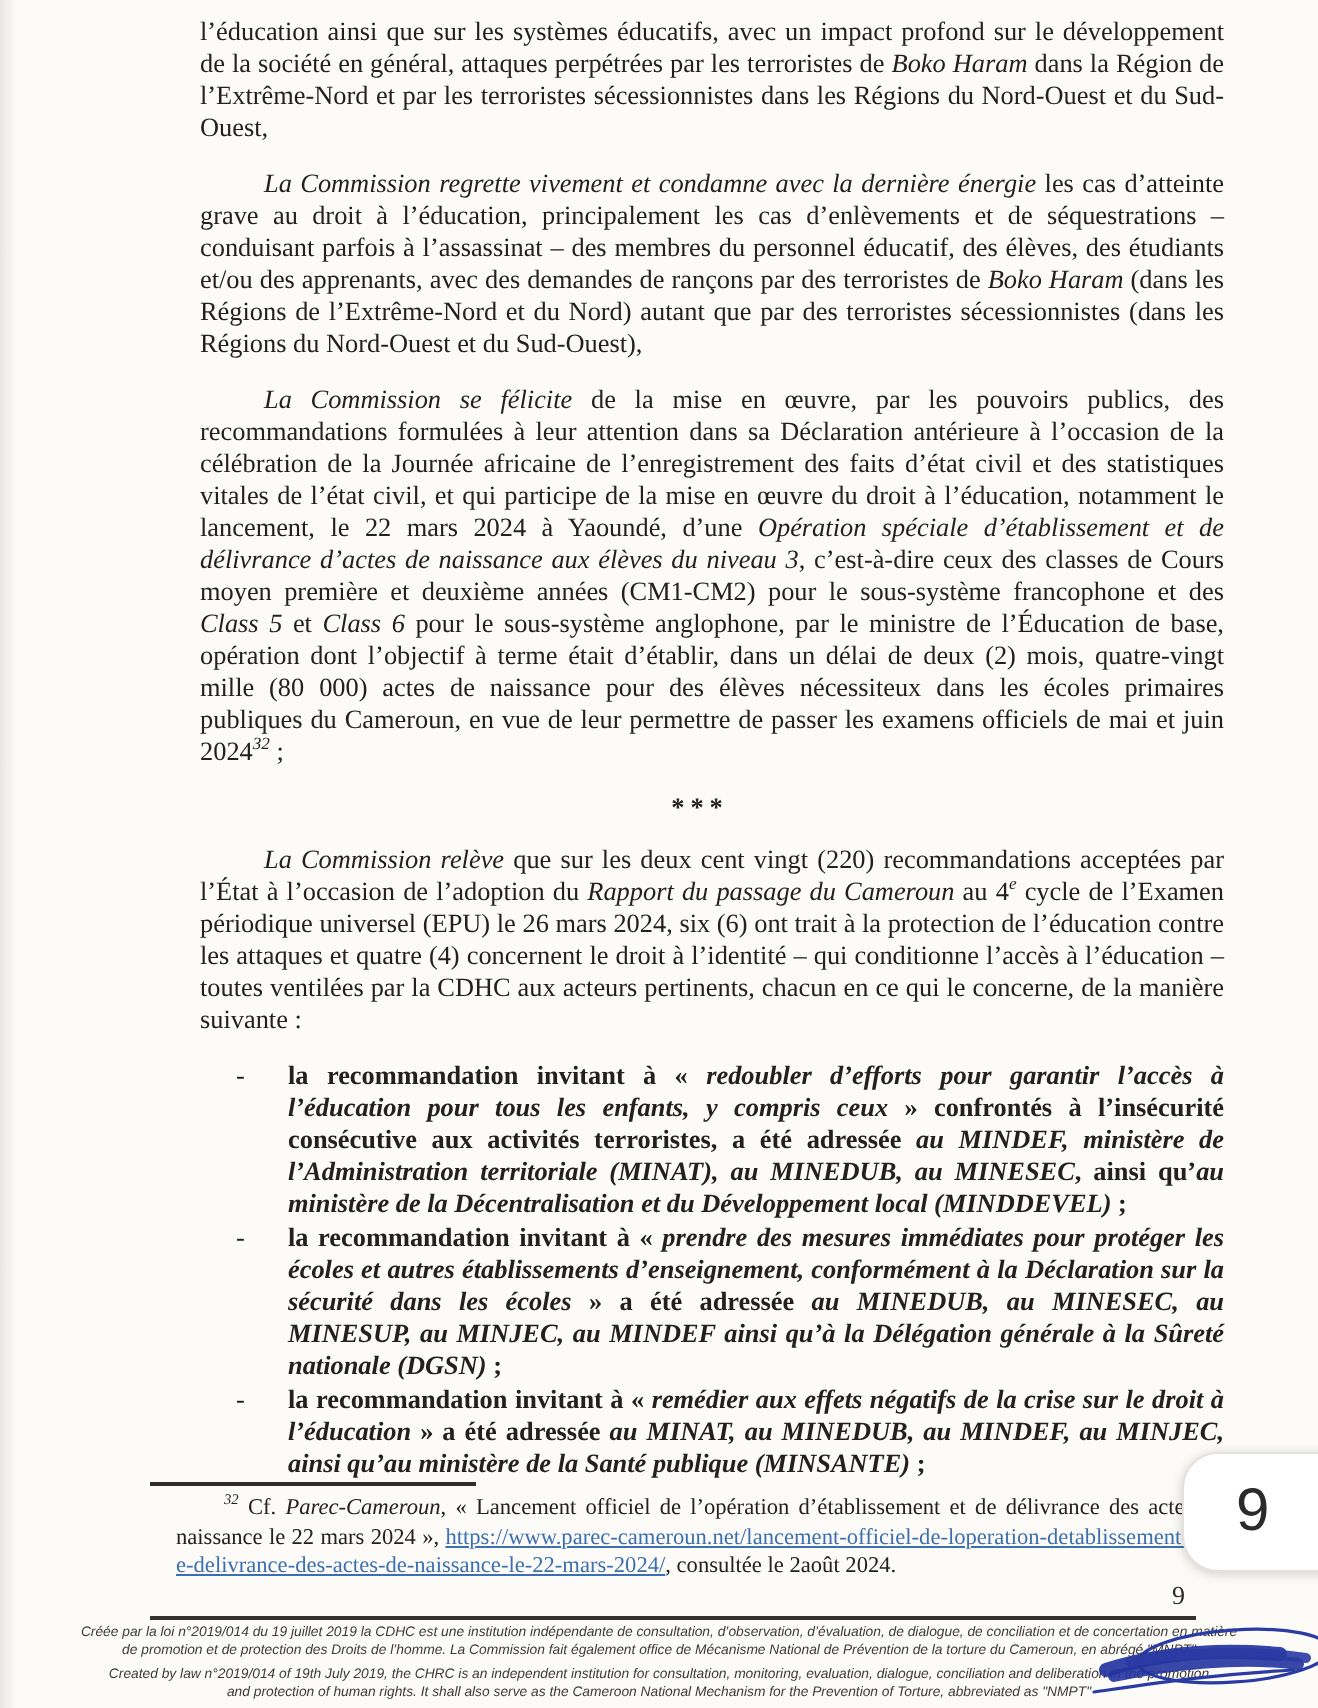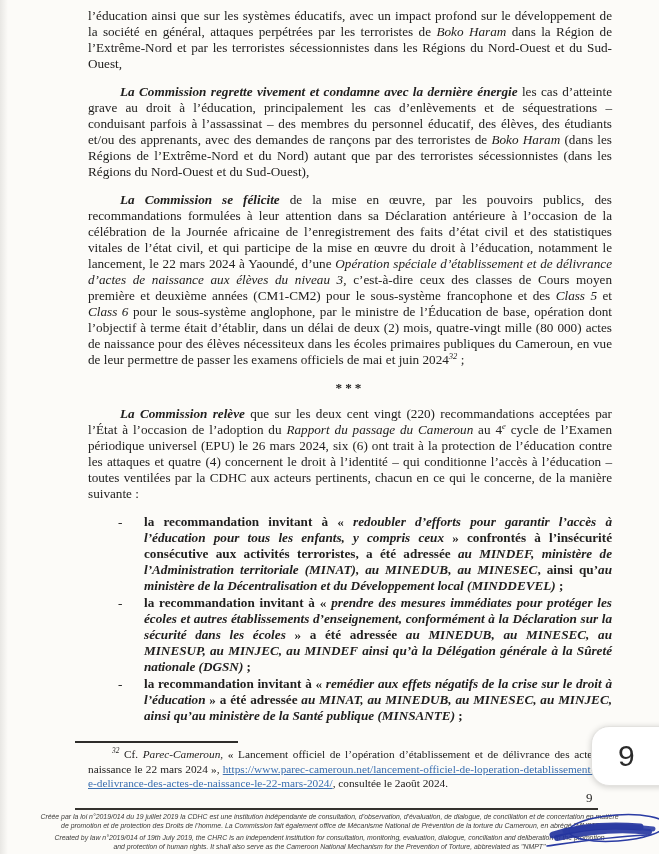--- a/index.html
+++ b/index.html
@@ -13,23 +13,23 @@
   }
   .scan-edge{
     position:absolute;left:0;top:0;width:8px;height:854px;
     background:linear-gradient(to right, rgba(60,58,52,0.10), rgba(60,58,52,0.0));
     pointer-events:none;
   }
   .body-text{
     position:absolute;left:88px;top:8px;width:524px;
     font-size:13.2px;line-height:16px;text-align:justify;
   }
-  .para{margin:0 0 12px 0;}
+  .para{margin:0 0 12px 12px;}
   .para.indent{text-indent:32px;}
-  .lead{font-weight:bold;font-style:italic;}
+  .lead{font-weight:normal;font-style:italic;}
   .it{font-style:italic;}
   sup{font-size:0.65em;line-height:0;font-style:italic;}
   .stars{
     text-align:center;letter-spacing:3px;font-weight:bold;
     margin:2px 0 10px 0;text-indent:0;
   }
   .bullets{margin-left:30px;}
   .bullet{display:flex;margin:0 0 1px 0;}
   .bullet .dash{width:26px;flex:none;}
   .bullet .btxt{flex:1;text-align:justify;font-weight:bold;}
@@ -89,21 +89,21 @@
         <span class="btxt"><span>la recommandation invitant à « </span><i class="it">redoubler d’efforts pour garantir l’accès à l’éducation pour tous les enfants, y compris ceux</i><span> » confrontés à l’insécurité consécutive aux activités terroristes, a été adressée </span><i class="it">au MINDEF, ministère de l’Administration territoriale (MINAT), au MINEDUB, au MINESEC</i><span>, ainsi qu’</span><i class="it">au ministère de la Décentralisation et du Développement local (MINDDEVEL)</i><span> ;</span></span>
       </div>
 
       <div class="bullet">
         <span class="dash">-</span>
         <span class="btxt"><span>la recommandation invitant à « </span><i class="it">prendre des mesures immédiates pour protéger les écoles et autres établissements d’enseignement, conformément à la Déclaration sur la sécurité dans les écoles</i><span> » a été adressée </span><i class="it">au MINEDUB, au MINESEC, au MINESUP, au MINJEC, au MINDEF ainsi qu’à la Délégation générale à la Sûreté nationale (DGSN)</i><span> ;</span></span>
       </div>
 
       <div class="bullet">
         <span class="dash">-</span>
-        <span class="btxt"><span>la recommandation invitant à « </span><i class="it">remédier aux effets négatifs de la crise sur le droit à l’éducation</i><span> » a été adressée </span><i class="it">au MINAT, au MINEDUB, au MINESEC, au MINJEC, ainsi qu’au ministère de la Santé publique (MINSANTE)</i><span> ;</span></span>
+        <span class="btxt"><span>la recommandation invitant à « </span><i class="it">remédier aux effets négatifs de la crise sur le droit à l’éducation</i><span> » a été adressée </span><i class="it">au MINAT, au MINEDUB, au MINDEF, au MINJEC, ainsi qu’au ministère de la Santé publique (MINSANTE)</i><span> ;</span></span>
       </div>
 
     </div>
   </main>
 
   <div class="footnote">
     <div class="fn-rule"></div>
     <p class="fn-text"><sup>32</sup><span> Cf. </span><i class="it">Parec-Cameroun</i><span>, « Lancement officiel de l’opération d’établissement et de délivrance des actes de naissance le 22 mars 2024 », </span><a class="fn-link">https://www.parec-cameroun.net/lancement-officiel-de-loperation-detablissement-et-de-delivrance-des-actes-de-naissance-le-22-mars-2024/</a><span>, consultée le 2août 2024.</span></p>
   </div>
 

